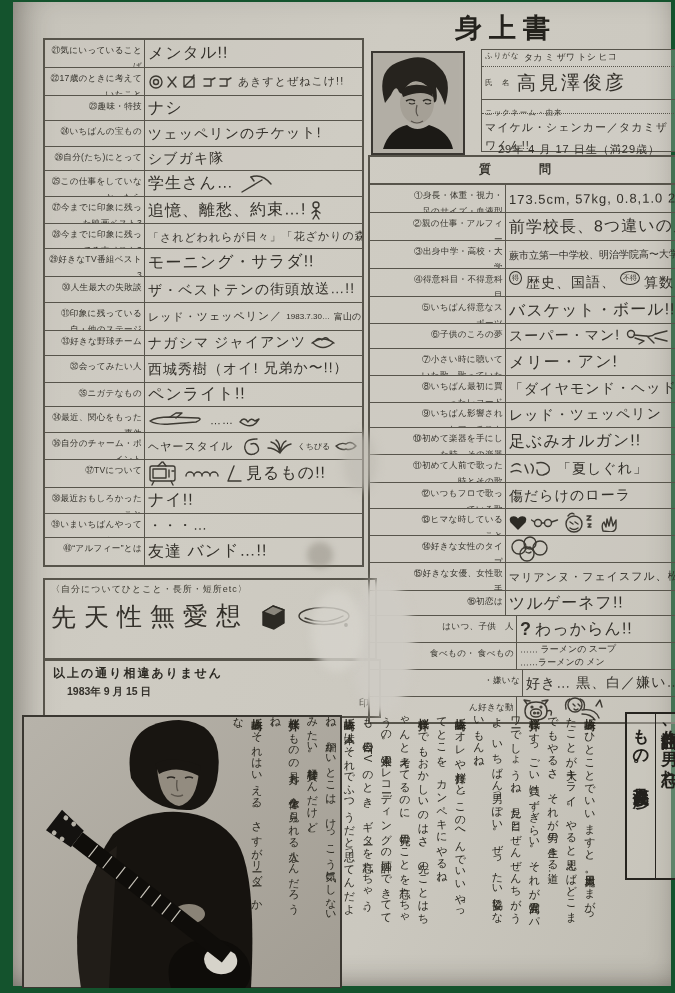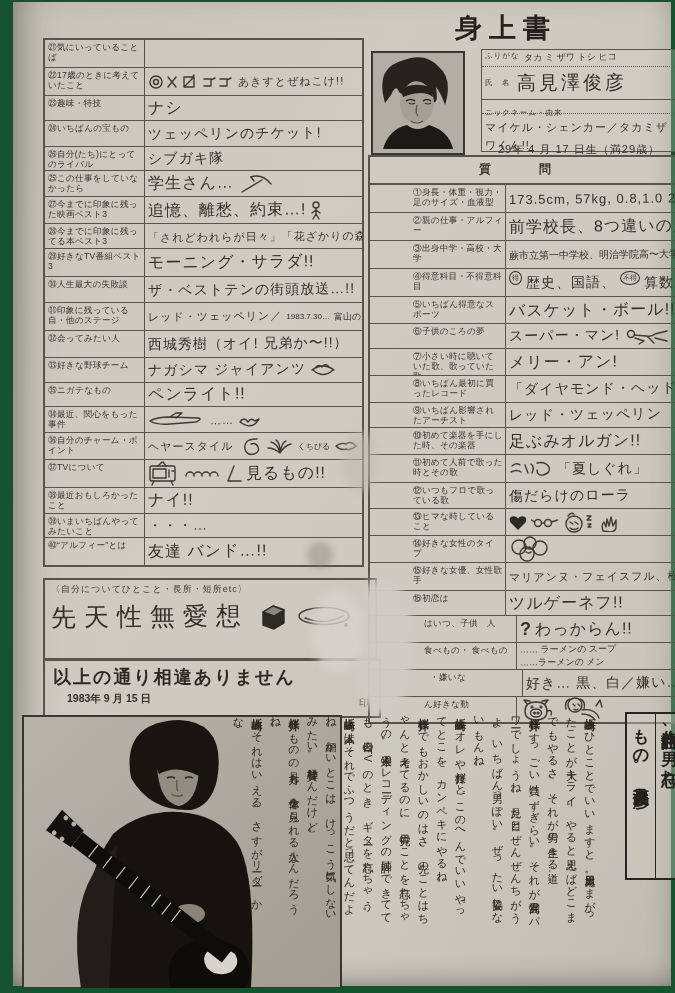--- a/index.html
+++ b/index.html
@@ -11,22 +11,22 @@
   .paper{position:absolute;left:13px;top:2px;width:658px;height:984px;
          background:linear-gradient(115deg,#c6c3ba 0%,#cecbc2 35%,#cbc8bf 70%,#bfbcb2 100%);
          box-shadow:inset 26px 0 38px -24px rgba(40,35,28,.55), inset -10px -16px 30px -18px rgba(40,35,28,.45);}
   
   .title{position:absolute;left:442px;top:8px;width:130px;font-size:27px;font-weight:bold;
          letter-spacing:7px;color:#24221d;font-family:"Liberation Serif",serif;}
   
   .qtable{position:absolute;border:2px solid var(--line);background:rgba(212,209,200,.25);}
   .tr{display:flex;border-top:1px solid var(--line);overflow:hidden;}
   .tr:first-child{border-top:none;}
-  .lbl{flex:0 0 94px;border-right:1px solid var(--line);font-size:8.6px;line-height:10px;
-       padding:2px 2px 0 3px;color:#35332c;letter-spacing:.3px;}
+  .lbl{flex:0 0 94px;border-right:1px solid var(--line);font-size:8.6px;line-height:16px;
+       padding:2px 2px 0 3px;color:#35332c;letter-spacing:.3px;text-align:right;}
   .ans{flex:1;padding:0 3px;display:flex;align-items:center;gap:4px;overflow:hidden;white-space:nowrap;}
   .hand{font-size:14px;color:var(--hand);letter-spacing:1px;transform:rotate(-.6deg);font-weight:500;}
   .hand.big{font-size:16px;} .hand.sm{font-size:11px;} .hand.xs{font-size:9px;letter-spacing:0;}
   .note{font-size:8px;color:var(--hand);}
   .circ{display:inline-block;border:1px solid var(--hand);border-radius:50%;font-size:7px;
         padding:1px 2px;color:var(--hand);transform:translateY(-5px);}
   
   .left-table{left:30px;top:36px;width:317px;}
   
   .right-table{left:355px;top:153px;width:308px;}
@@ -41,21 +41,21 @@
   .nb-1{display:flex;gap:4px;border-bottom:1px dotted var(--line);padding:1px 3px;height:14px;}
   .nb-2{display:flex;gap:6px;padding:1px 3px;height:30px;border-bottom:1px solid var(--line);align-items:center;}
   .nb-3{padding:1px 3px;height:11px;border-bottom:1px dotted var(--line);}
   .nb-4{padding:3px 3px 0;height:20px;}
   .nb-5{padding:2px 3px;text-align:center;}
   .plabel{font-size:7.5px;color:#3a382f;letter-spacing:1px;}
   
   .selfbox{position:absolute;left:30px;top:576px;width:318px;height:72px;border:2px solid var(--line);padding:3px 6px;}
   .selfbox .hand{font-size:25px;letter-spacing:8px;}
   .declbox{position:absolute;left:30px;top:657px;width:318px;height:47px;border:2px solid var(--line);padding:4px 8px;}
-  .decl-t{font-size:18px;font-weight:bold;letter-spacing:2px;color:#2b2923;font-family:Liberation Mono, monospace;}
+  .decl-t{font-size:12px;font-weight:bold;letter-spacing:2px;color:#2b2923;font-family:Liberation Mono, monospace;}
   .decl-d{font-size:10.5px;margin-top:3px;padding-left:14px;font-weight:bold;color:#33302a;}
   .seal{position:absolute;right:10px;bottom:6px;font-size:10px;color:#3a382f;}
   
   .smudge{position:absolute;border-radius:50%;filter:blur(4px);z-index:3;}
   .s1{left:338px;top:575px;width:62px;height:138px;background:rgba(206,203,196,.96);}
   .s2{left:298px;top:588px;width:52px;height:82px;background:rgba(214,211,204,.8);}
   .s3{left:294px;top:540px;width:26px;height:26px;background:rgba(120,114,104,.35);filter:blur(3px);}
   .s4{left:330px;top:430px;width:34px;height:60px;background:rgba(190,186,178,.6);}
   
   .photo-bottom{position:absolute;left:8px;top:712px;width:322px;height:274px;z-index:1;}
@@ -112,20 +112,23 @@
       <span class="hand sm">マイケル・シェンカー／タカミザワくん!!</span>
     </div>
     <div class="nb-5">
       <span class="hand sm" style="font-weight:normal">29年 4 月 17 日生（満29歳）</span>
     </div>
   </div>
 
   <div class="qtable left-table">
     <div class="tr" style="height:27px">
       <div class="lbl">㉑気にいっていることば</div>
+      <div class="ans">
+            <span class="hand big">メンタル!!</span>
+          </div>
     </div>
     <div class="tr" style="height:27px">
       <div class="lbl">㉒17歳のときに考えていたこと</div>
       <div class="ans">
         <svg class="dd" width="86" height="16" viewBox="0 0 86 16">
               <circle cx="8" cy="8" r="6"></circle>
               <circle cx="8" cy="8" r="2.5"></circle>
               <path d="M20 3 l8 10 M28 3 l-8 10"></path>
               <path d="M36 3 h10 v10 h-10 z M36 13 l10 -10 M44 4 l2 -3"></path>
               <path d="M56 5 h7 v7 h-7 M63 6 l4 -2"></path>
@@ -192,36 +195,36 @@
           </div>
     </div>
     <div class="tr" style="height:27px">
       <div class="lbl">㉛印象に残っている自・他のステージ</div>
       <div class="ans">
         <span class="hand sm">レッド・ツェッペリン／</span>
         <span class="note">1983.7.30…</span>
         <span class="hand xs">富山のアルフィーコンサート!!</span>
       </div>
     </div>
-    <div class="tr" style="height:26px">
-      <div class="lbl">㉜会ってみたい人</div>
-      <div class="ans">
-            <span class="hand">西城秀樹（オイ! 兄弟か〜!!）</span>
-          </div>
-    </div>
     <div class="tr" style="height:24px">
       <div class="lbl">㉝好きな野球チーム</div>
       <div class="ans">
         <span class="hand">ナガシマ ジャイアンツ</span>
         <svg class="dd" width="26" height="18" viewBox="0 0 26 18">
               <path d="M2 9 q11 -8 22 0"></path>
               <path d="M3 9 q10 9 20 0"></path>
               <path d="M6 6 q3 -3 6 0 M13 5 q3 -3 6 1"></path>
             </svg>
       </div>
+    </div>
+    <div class="tr" style="height:26px">
+      <div class="lbl">㉜会ってみたい人</div>
+      <div class="ans">
+            <span class="hand">西城秀樹（オイ! 兄弟か〜!!）</span>
+          </div>
     </div>
     <div class="tr" style="height:23px">
       <div class="lbl">㉟ニガテなもの</div>
       <div class="ans">
             <span class="hand big">ペンライト!!</span>
           </div>
     </div>
     <div class="tr" style="height:25px">
       <div class="lbl">㉞最近、関心をもった事件</div>
       <div class="ans">

